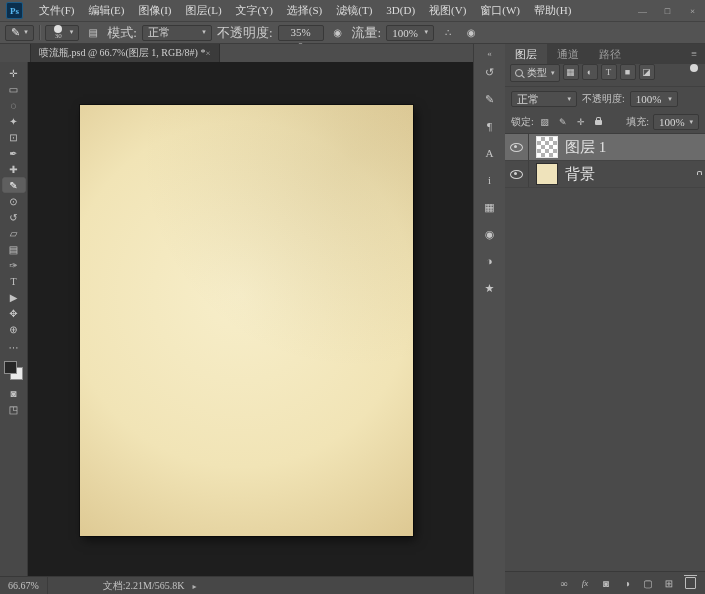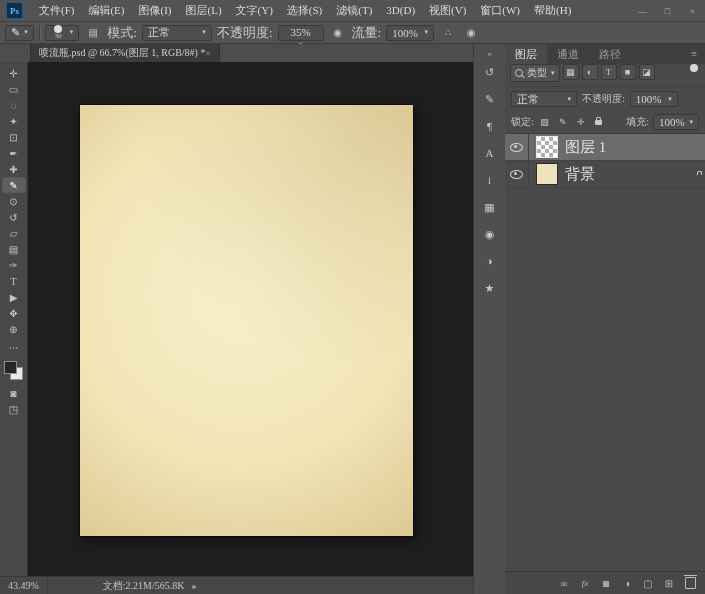--- a/index.html
+++ b/index.html
@@ -320,18 +320,18 @@
       <span class="bicon">◑</span>
       <span class="bicon">▢</span>
       <span class="bicon">⊞</span>
       <span class="bicon">
           <span class="trash"></span>
         </span>
     </div>
   </div>
 
   <div class="statusbar">
-    <span class="zoomfield">43.49%</span>
+    <span class="zoomfield">66.67%</span>
     <span class="docinfo">文档:2.21M/565.8K</span>
     <span class="flyout">▸</span>
   </div>
 
 </div>
 
 </body></html>

